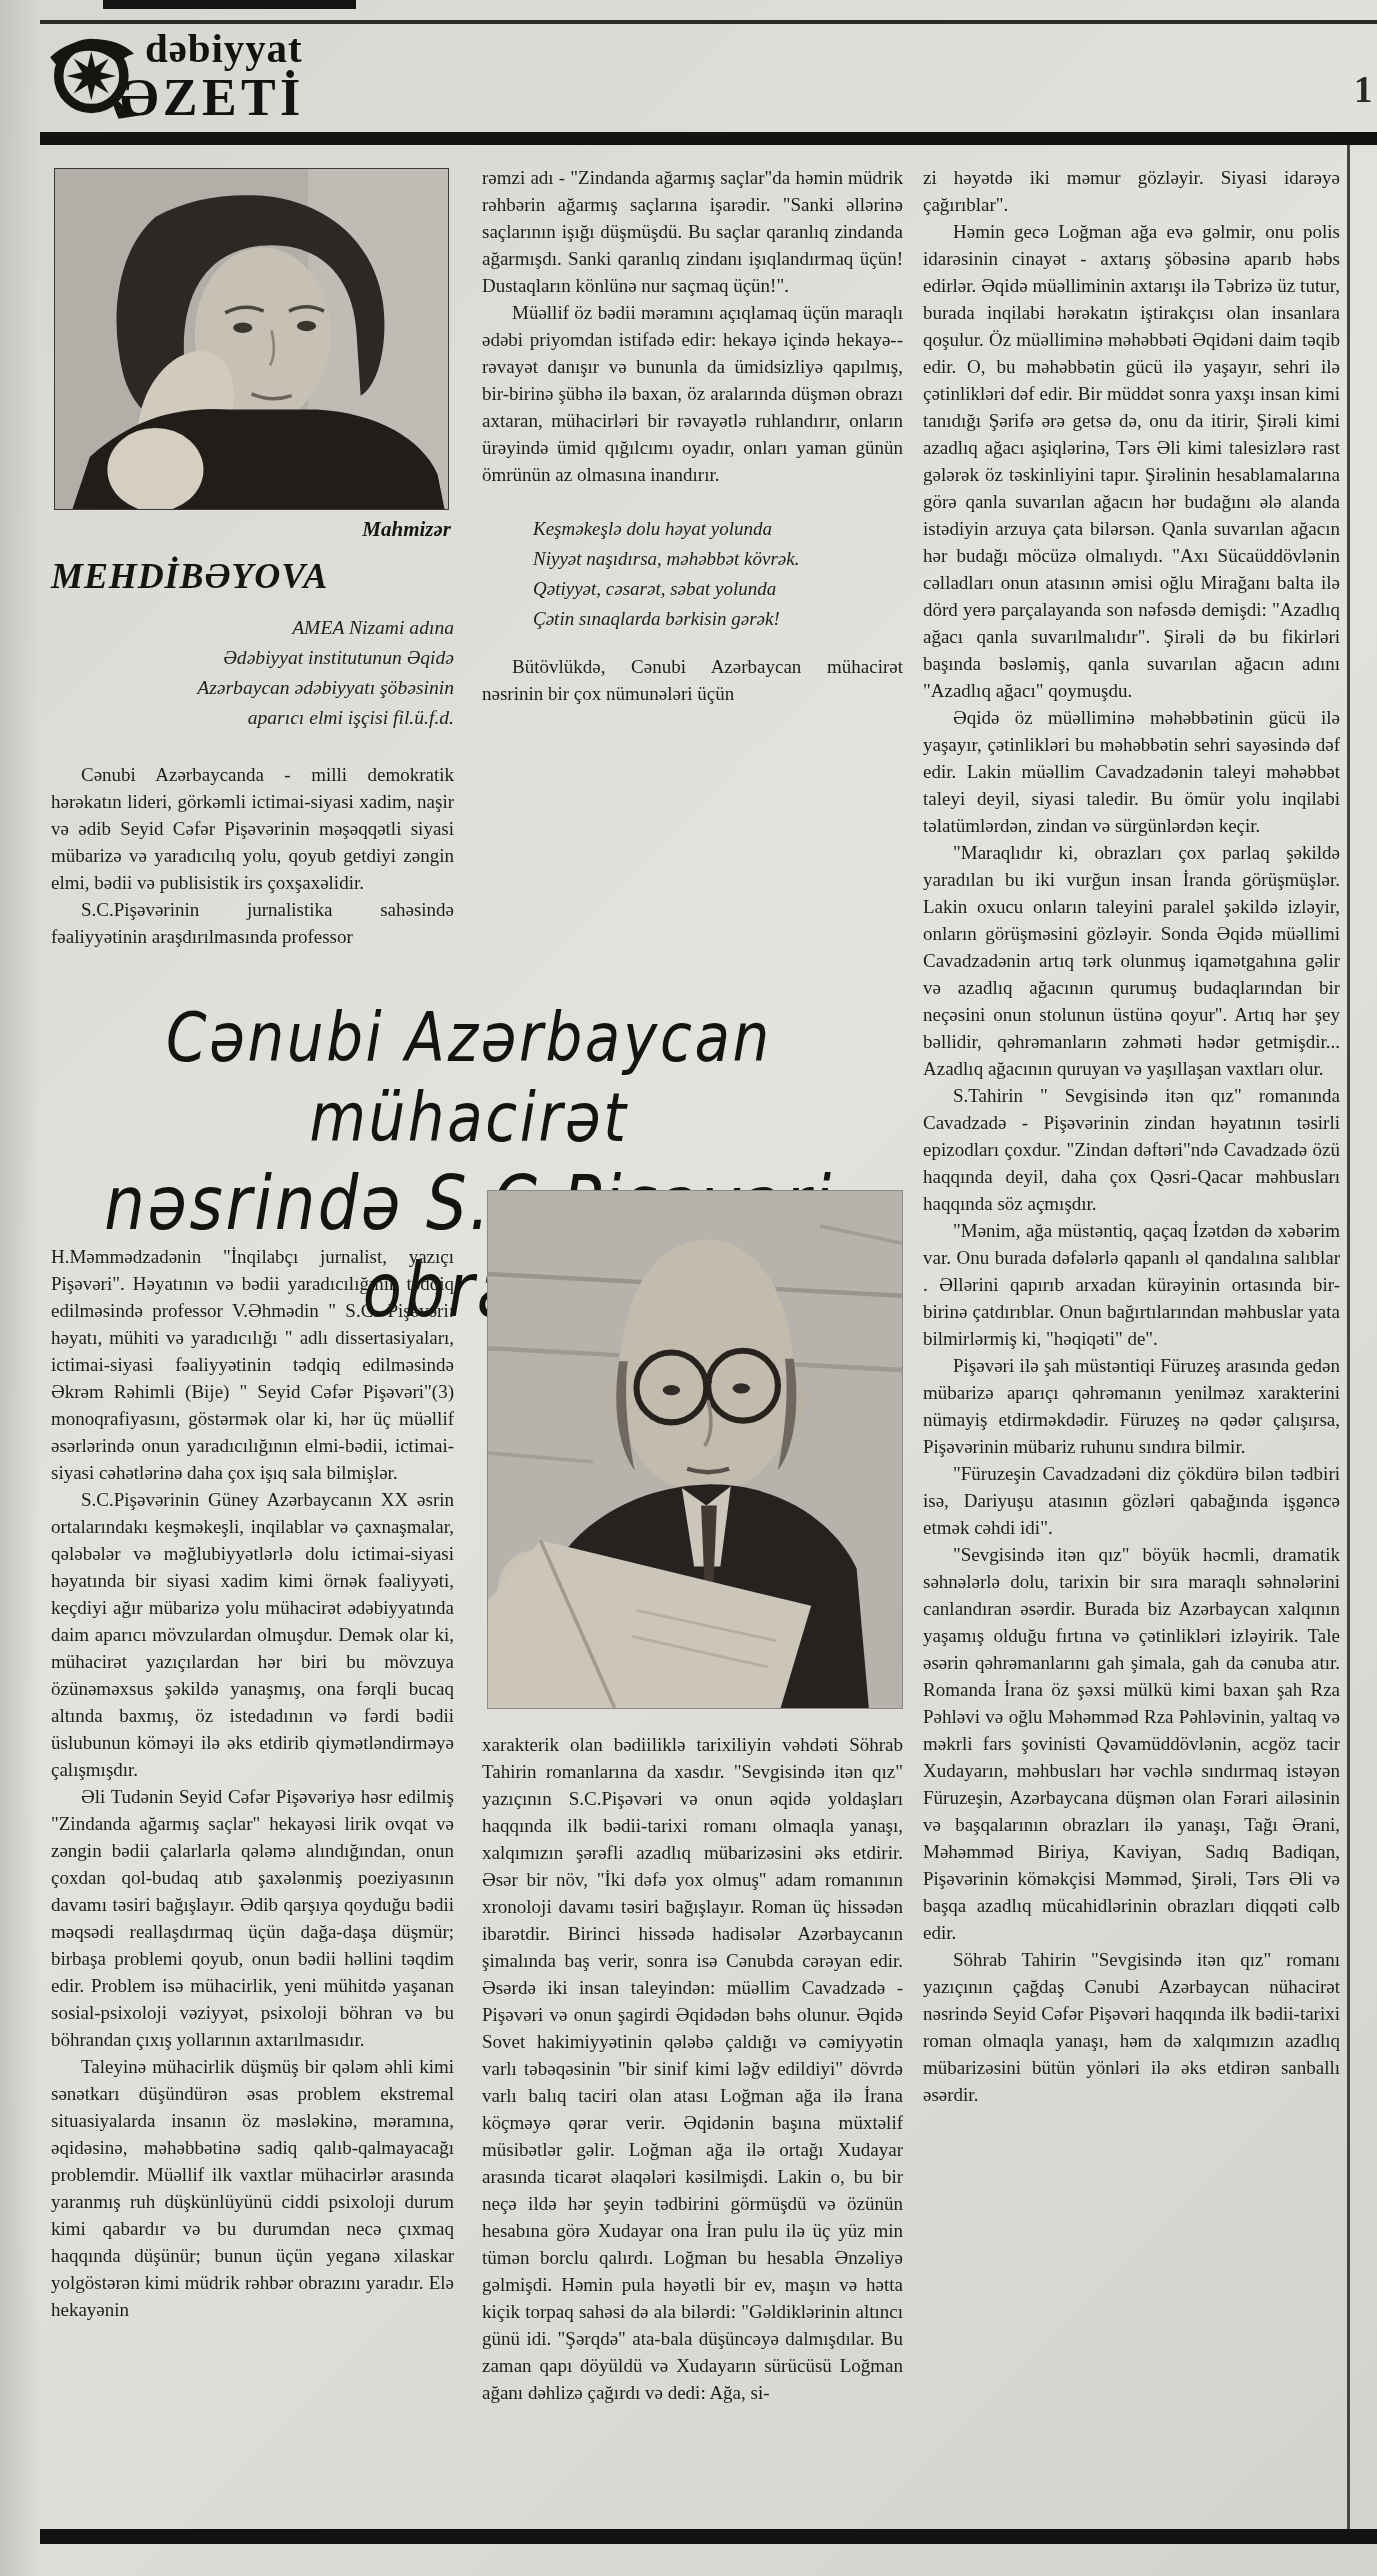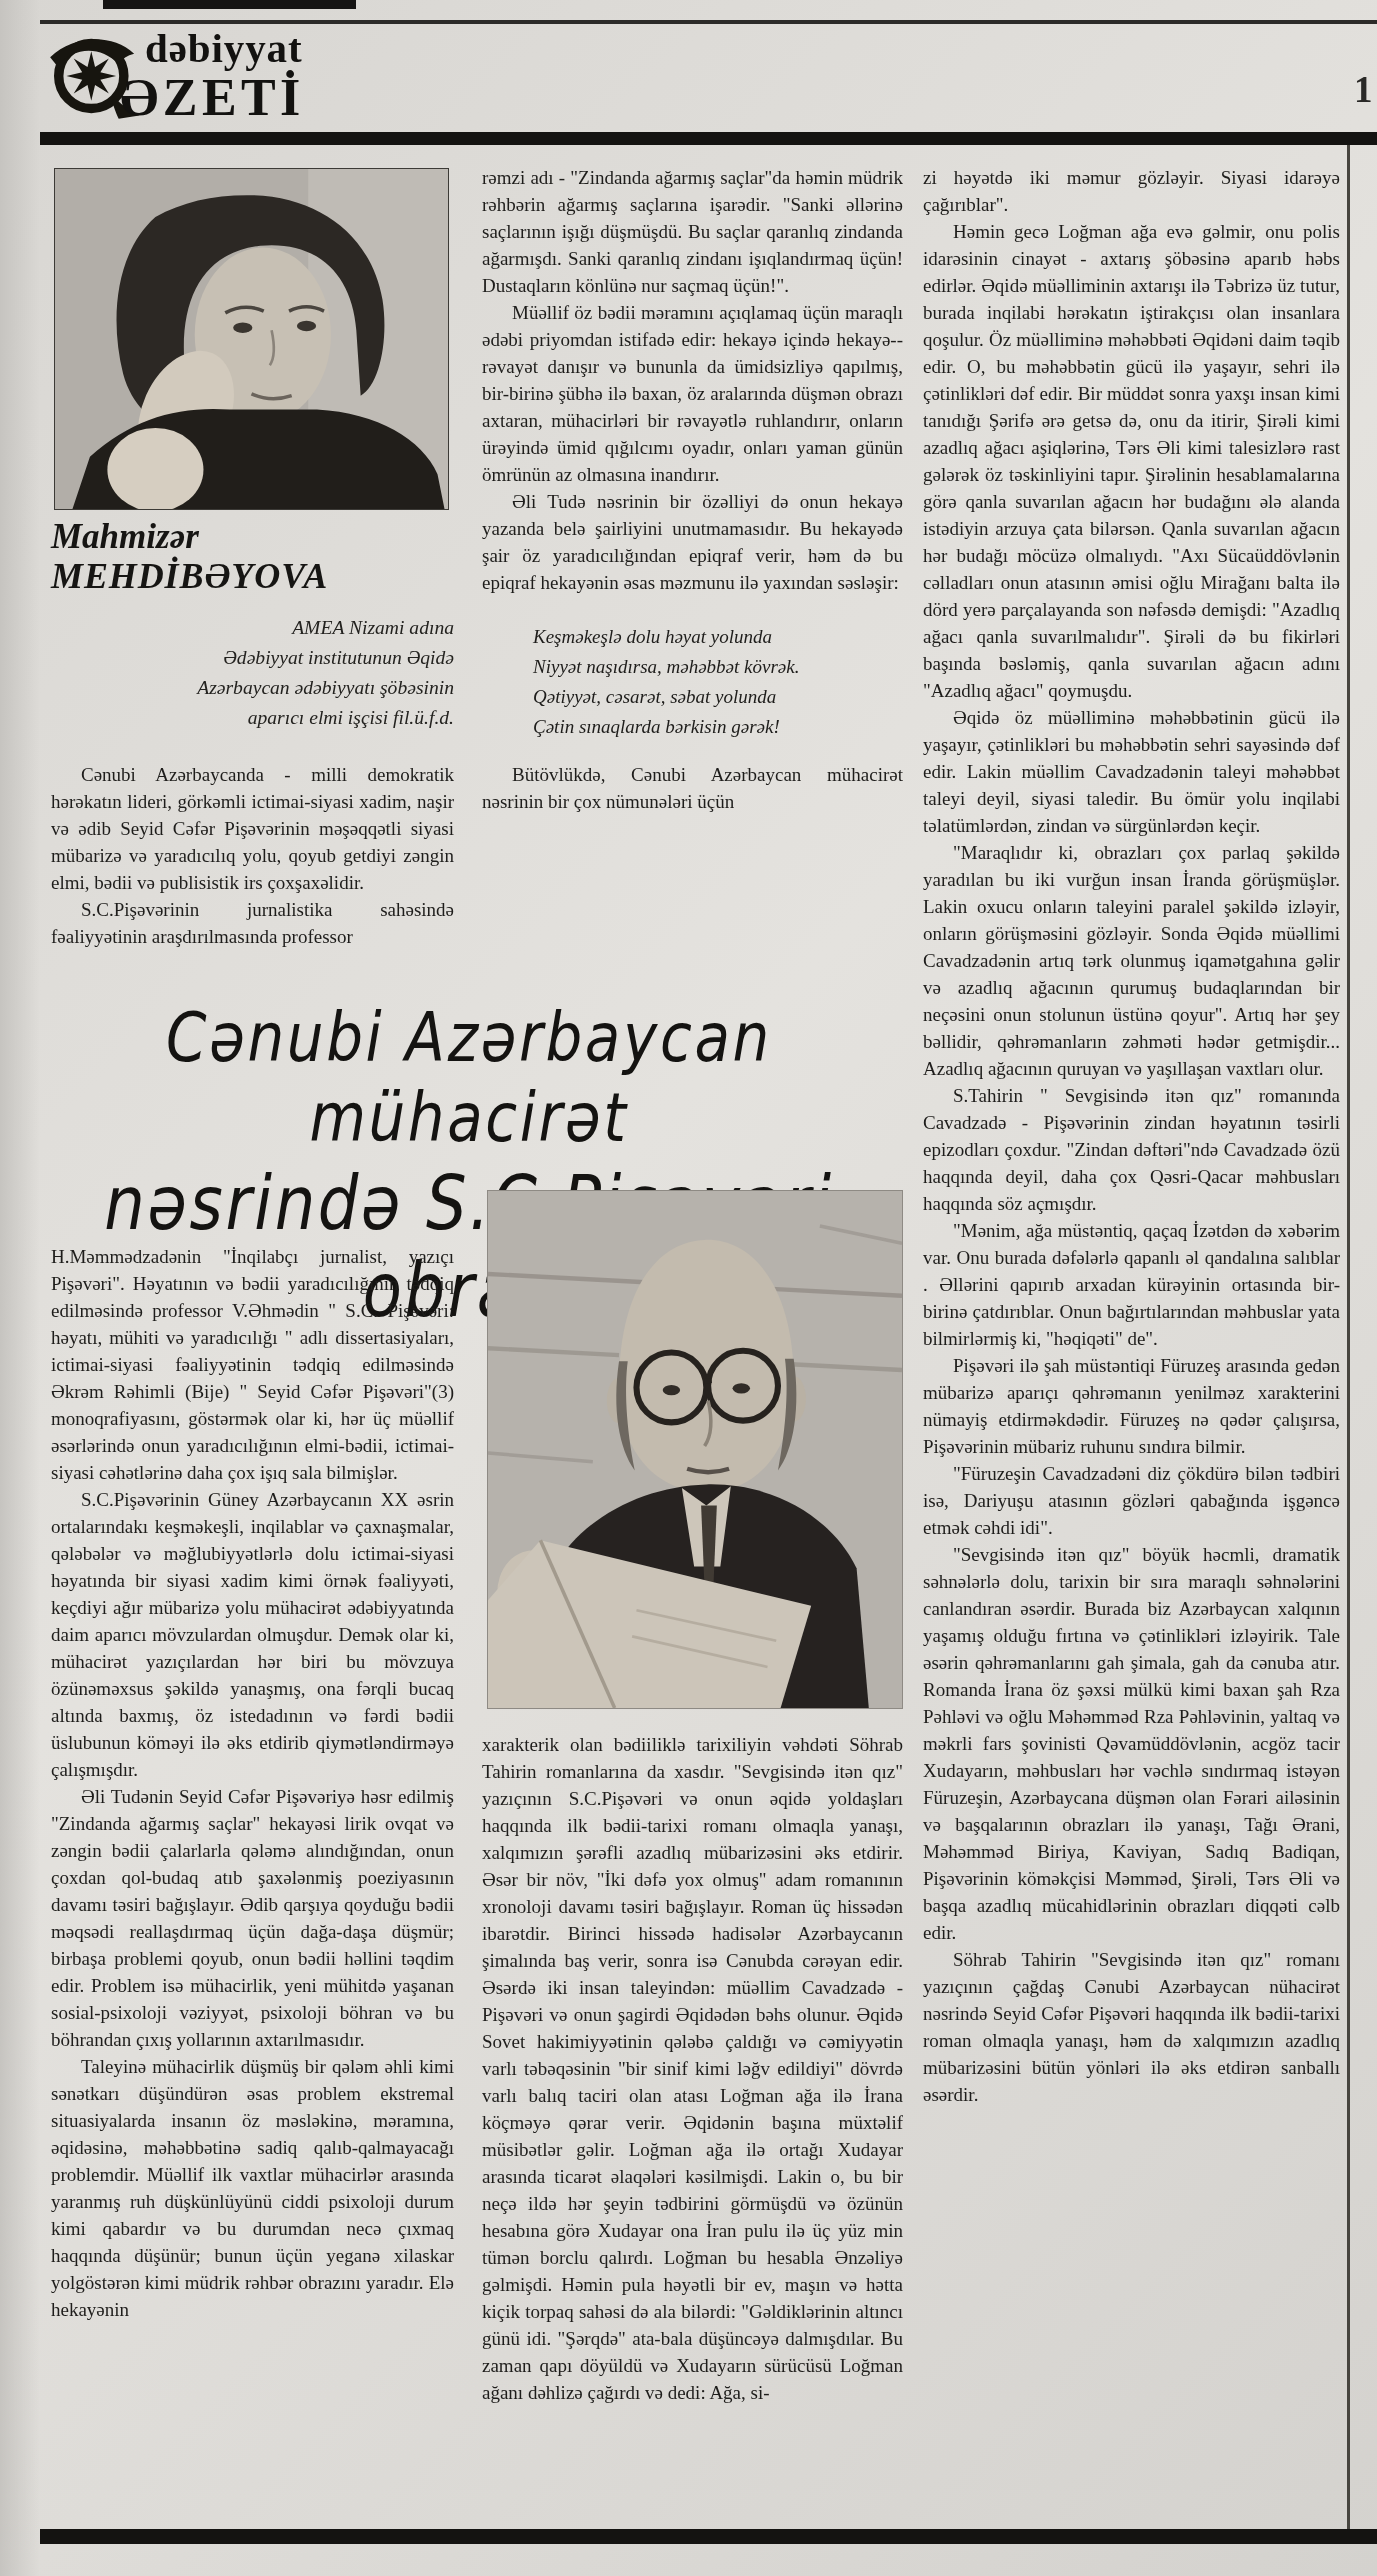--- a/index.html
+++ b/index.html
@@ -22,22 +22,22 @@
        letter-spacing:0.9px;color:#131210;}
   .mh-line2{position:absolute;left:75px;top:44px;font-weight:bold;font-size:52px;
        letter-spacing:4.4px;color:#131210;}
   .page-number{position:absolute;left:1354px;top:68px;font-weight:bold;font-size:37px;color:#2a2927;}
   
   .photo{position:absolute;overflow:hidden;}
   .photo-author{left:54px;top:168px;width:393px;height:340px;border:1.7px solid #3c3a36;}
   .photo-pishavari{left:487px;top:1190px;width:414px;height:517px;border:0.9px solid #8e8a84;}
   .photo svg{display:block;width:100%;height:100%;}
   
-  .byline1{position:absolute;left:51px;top:517px;width:400px;text-align:left;
-       font-style:italic;font-weight:bold;font-size:35px;color:#161513;}
+  .byline1{position:absolute;left:51px;top:517px;width:400px;text-align:right;
+       font-style:italic;font-weight:bold;font-size:21px;color:#161513;}
   .byline2{position:absolute;left:51px;top:555px;width:400px;text-align:left;
        font-style:italic;font-weight:bold;font-size:36px;letter-spacing:0.9px;color:#161513;}
   .credentials{position:absolute;left:63px;top:613px;width:391px;text-align:right;
        font-style:italic;font-size:19.6px;line-height:30px;color:#23221f;}
   
   .col{position:absolute;font-size:19px;line-height:27px;text-align:justify;
        overflow:hidden;color:#1e1d1b;}
   .col p.indent{text-indent:30px;}
   .col p.noindent{text-indent:0;}
   #col1-top{left:51px;top:761px;width:403px;height:234px;}
@@ -106,21 +106,20 @@
   </div>
 
   <div class="col" id="col1-top">
     <p class="indent">Cənubi Azərbaycanda - milli demokratik hərəkatın lideri, görkəmli ictimai-siyasi xadim, naşir və ədib Seyid Cəfər Pişəvərinin məşəqqətli siyasi mübarizə və yaradıcılıq yolu, qoyub getdiyi zəngin elmi, bədii və publisistik irs çoxşaxəlidir.</p>
     <p class="indent">S.C.Pişəvərinin jurnalistika sahəsində fəaliyyətinin araşdırılmasında professor</p>
   </div>
 
   <div class="col" id="col2-top">
     <p class="noindent">rəmzi adı - "Zindanda ağarmış saçlar"da həmin müdrik rəhbərin ağarmış saçlarına işarədir. "Sanki əllərinə saçlarının işığı düşmüşdü. Bu saçlar qaranlıq zindanda ağarmışdı. Sanki qaranlıq zindanı işıqlandırmaq üçün! Dustaqların könlünə nur saçmaq üçün!".</p>
     <p class="indent">Müəllif öz bədii məramını açıqlamaq üçün maraqlı ədəbi priyomdan istifadə edir: hekayə içində hekayə--rəvayət danışır və bununla da ümidsizliyə qapılmış, bir-birinə şübhə ilə baxan, öz aralarında düşmən obrazı axtaran, mühacirləri bir rəvayətlə ruhlandırır, onların ürəyində ümid qığılcımı oyadır, onları yaman günün ömrünün az olmasına inandırır.</p>
-    <p class="indent">Əli Tudə nəsrinin bir özəlliyi də onun hekayə yazanda belə şairliyini unutmamasıdır. Bu hekayədə şair öz yaradıcılığından epiqraf verir, həm də bu epiqraf hekayənin əsas məzmunu ilə yaxından səsləşir:</p>
     <div class="poem">
       <div>Keşməkeşlə dolu həyat yolunda</div>
       <div>Niyyət naşıdırsa, məhəbbət kövrək.</div>
       <div>Qətiyyət, cəsarət, səbat yolunda</div>
       <div>Çətin sınaqlarda bərkisin gərək!</div>
     </div>
     <p class="indent">Bütövlükdə, Cənubi Azərbaycan mühacirət nəsrinin bir çox nümunələri üçün</p>
   </div>
 
   <div class="headline">

